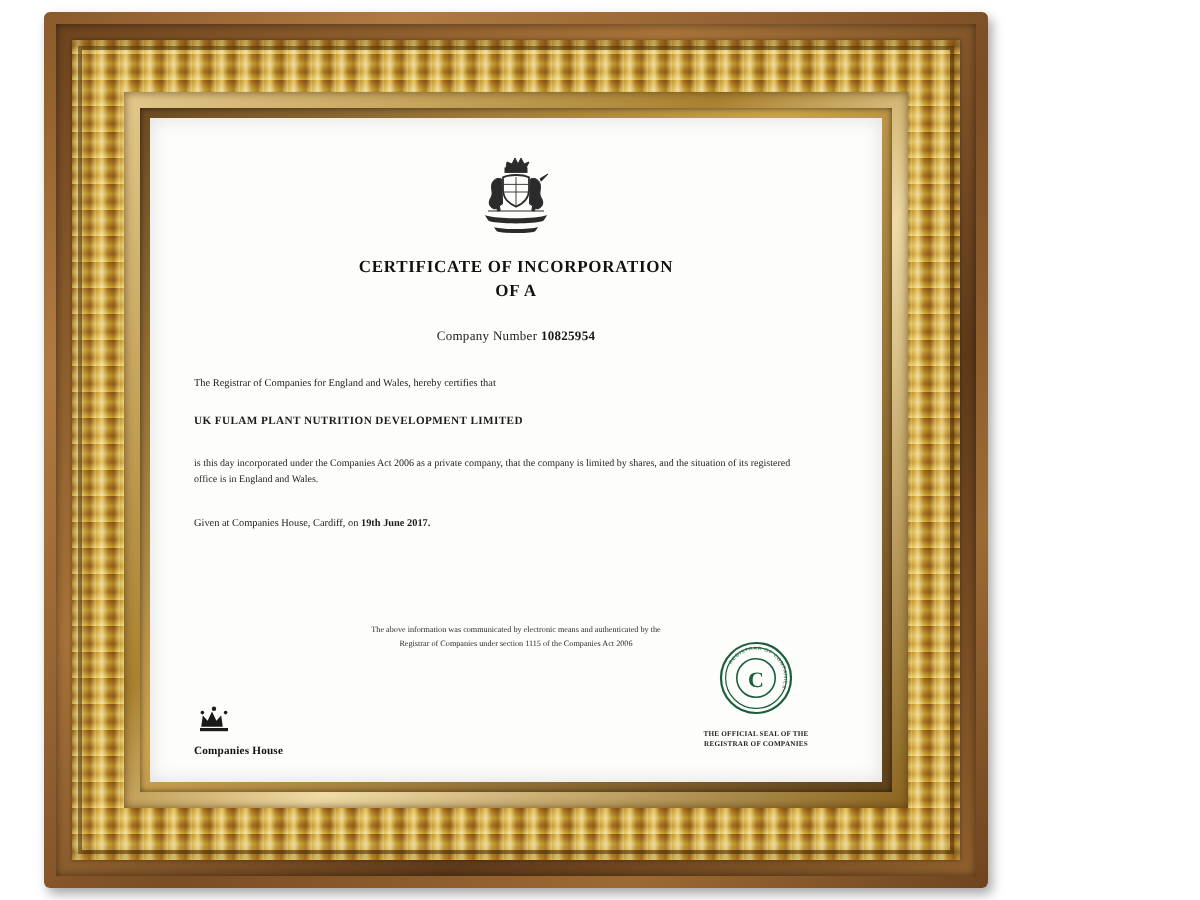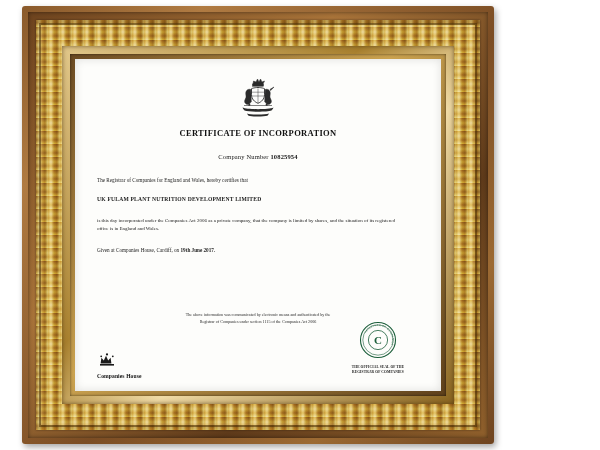--- a/index.html
+++ b/index.html
@@ -250,20 +250,21 @@
 
               <path d="M9 28.5 h28" stroke-width="0.6"></path>
 
               <path d="M12 36.5 c4 1.4 18 1.4 22 0 c-0.8 1.6 -1.6 2.2 -1.6 2.2 c-3.6 1.1 -15.2 1.1 -18.8 0 c0 0 -0.8 -0.6 -1.6 -2.2 z" fill="#2b2b2b" stroke="none"></path>
             </g>
           </svg>
         </div>
 
         <div class="cert-title">
           <div>CERTIFICATE OF INCORPORATION</div>
+          <div>OF A</div>
         </div>
 
         <div class="company-number">
           <span>Company Number</span>
           <span class="num">10825954</span>
         </div>
 
         <div class="body-block">
           <div class="registrar-line">The Registrar of Companies for England and Wales, hereby certifies that</div>
           <div class="company-name">UK FULAM PLANT NUTRITION DEVELOPMENT LIMITED</div>

